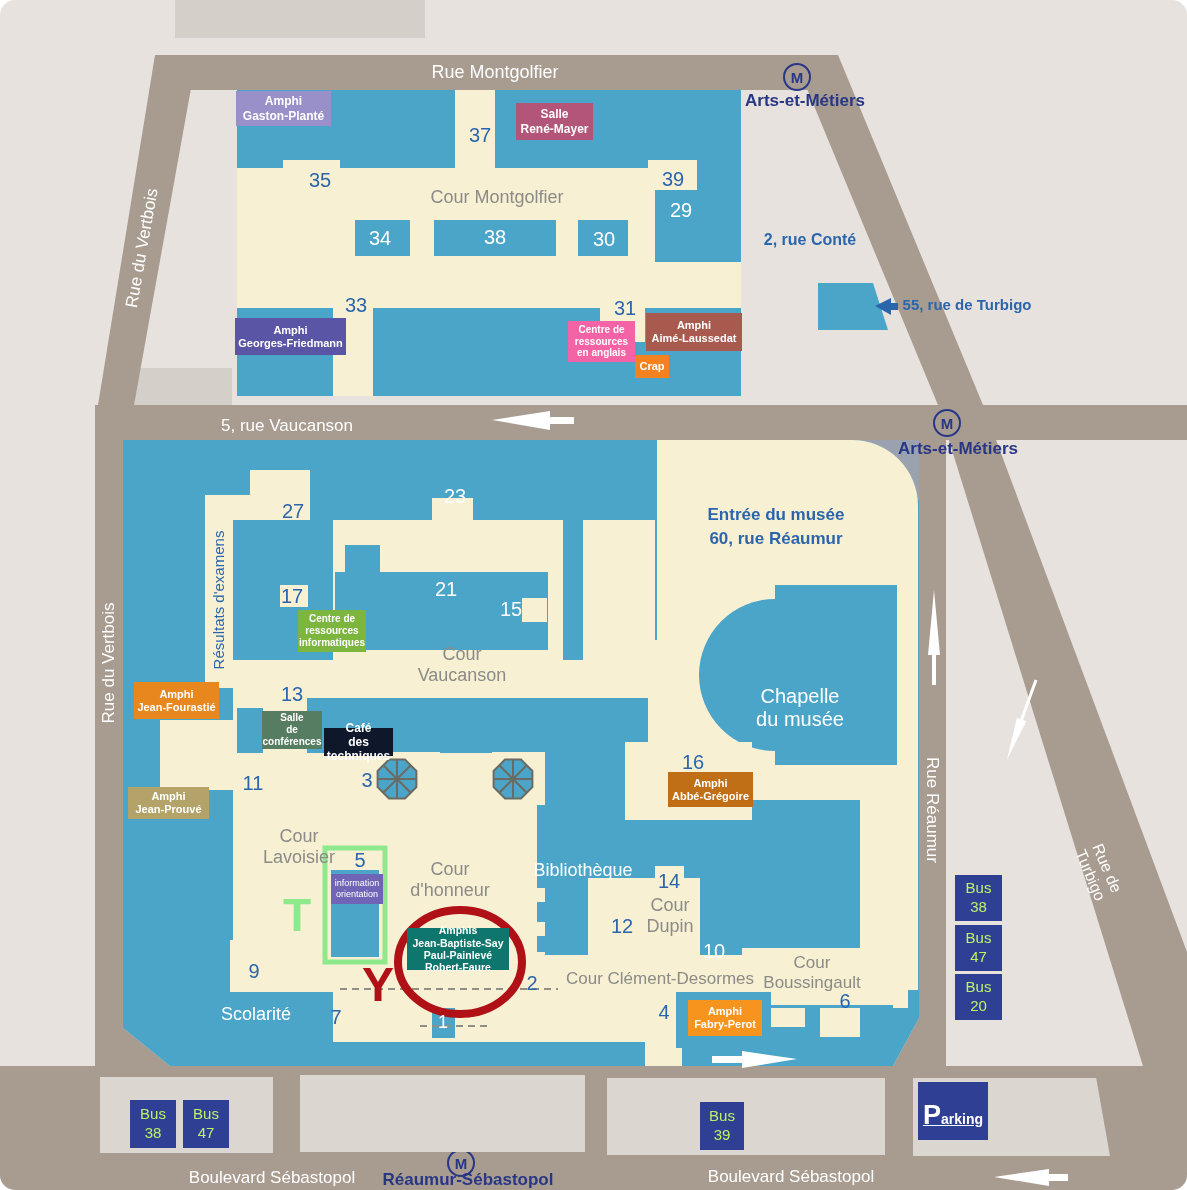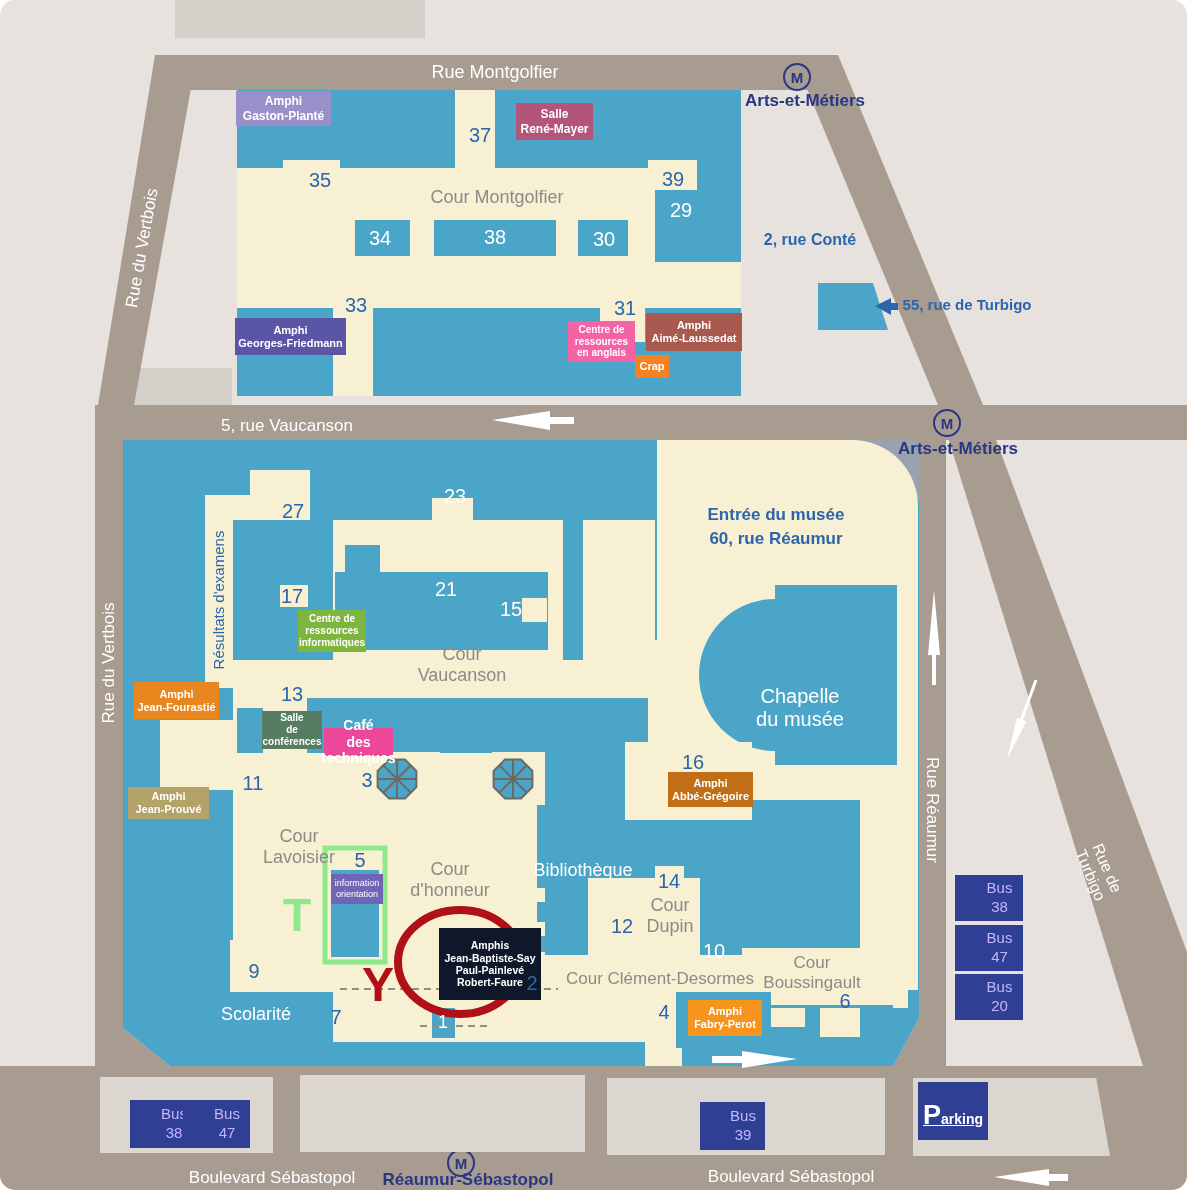--- a/index.html
+++ b/index.html
@@ -11,22 +11,22 @@
   .blue{color:#2b66ad;font-weight:bold;}
   .num{color:#2b66ad;font-size:20px;}
   .num.w{color:#ffffff;}
   .cour{color:#8b8b88;font-size:18px;}
   .warea{color:#ffffff;}
   .room{position:absolute;color:#ffffff;font-weight:bold;display:flex;align-items:center;justify-content:center;
         text-align:center;white-space:pre-line;line-height:1.18;font-size:11px;}
   .metro{position:absolute;transform:translate(-50%,-50%);width:24px;height:24px;border:2px solid #283785;
          border-radius:50%;color:#283785;font-weight:bold;font-size:15px;display:flex;align-items:center;justify-content:center;}
   .mlabel{color:#283785;font-weight:bold;font-size:17px;}
-  .bus{position:absolute;background:#2f3f94;color:#c4b5fd;font-size:15px;display:flex;align-items:center;
-       justify-content:center;text-align:center;white-space:pre-line;line-height:1.25;padding-left:21px;}
+  .bus{position:absolute;background:#2f3f94;color:#bef264;font-size:15px;display:flex;align-items:center;
+       justify-content:center;text-align:center;white-space:pre-line;line-height:1.25;}
   .block{position:absolute;background:#dbd6d0;}
   .parking-badge{position:absolute;background:#2f3f94;color:#ffffff;font-weight:bold;font-size:14px;
        text-align:center;padding-top:18px;box-sizing:border-box;}
   .parking-badge::first-letter{font-size:27px;}
   .marker-t{color:#8ee88c;font-size:46px;font-weight:bold;}
   .marker-y{color:#b01116;font-size:48px;font-weight:bold;}
 </style>
 </head>
 <body>
 
@@ -222,31 +222,31 @@
 en anglais</div>
   <div class="room" style="left:635px;top:355px;width:34px;height:23px;background:#f58220;">Crap</div>
   <div class="room" style="left:646px;top:313px;width:96px;height:38px;background:#a85a4e;">Amphi
 Aimé-Laussedat</div>
   <div class="room" style="left:298px;top:610px;width:68px;height:42px;background:#7db63f;font-size:10px;">Centre de
 ressources
 informatiques</div>
   <div class="room" style="left:262px;top:711px;width:60px;height:38px;background:#567d62;font-size:10px;">Salle
 de
 conférences</div>
-  <div class="room" style="left:324px;top:728px;width:69px;height:28px;background:#ec4899;font-size:14px;">Café
+  <div class="room" style="left:324px;top:728px;width:69px;height:28px;background:#0f172a;font-size:12px;">Café
 des techniques</div>
   <div class="room" style="left:134px;top:682px;width:85px;height:37px;background:#e8871e;">Amphi
 Jean-Fourastié</div>
   <div class="room" style="left:128px;top:787px;width:81px;height:32px;background:#b3a369;">Amphi
 Jean-Prouvé</div>
   <div class="room" style="left:668px;top:772px;width:85px;height:35px;background:#c06f17;">Amphi
 Abbé-Grégoire</div>
   <div class="room" style="left:331px;top:874px;width:52px;height:30px;background:#6f64b5;font-size:9px;font-weight:normal;">information
 orientation</div>
-  <div class="room" style="left:407px;top:928px;width:102px;height:72px;background:#0f172a;font-size:10.5px;margin-left:32px;">Amphis
+  <div class="room" style="left:407px;top:928px;width:102px;height:42px;background:#0f766e;font-size:10.5px;">Amphis
 Jean-Baptiste-Say
 Paul-Painlevé
 Robert-Faure</div>
   <div class="room" style="left:688px;top:1000px;width:74px;height:36px;background:#f7941d;">Amphi
 Fabry-Perot</div>
 
   <div class="c num" style="left:480px;top:135px;">37</div>
   <div class="c num" style="left:320px;top:180px;">35</div>
   <div class="c num" style="left:673px;top:179px;">39</div>
   <div class="c num w" style="left:681px;top:210px;">29</div>

